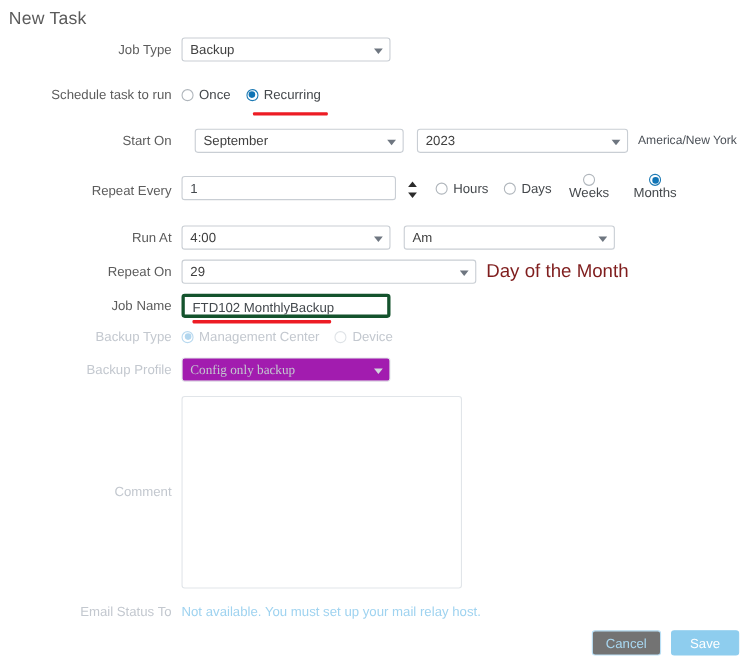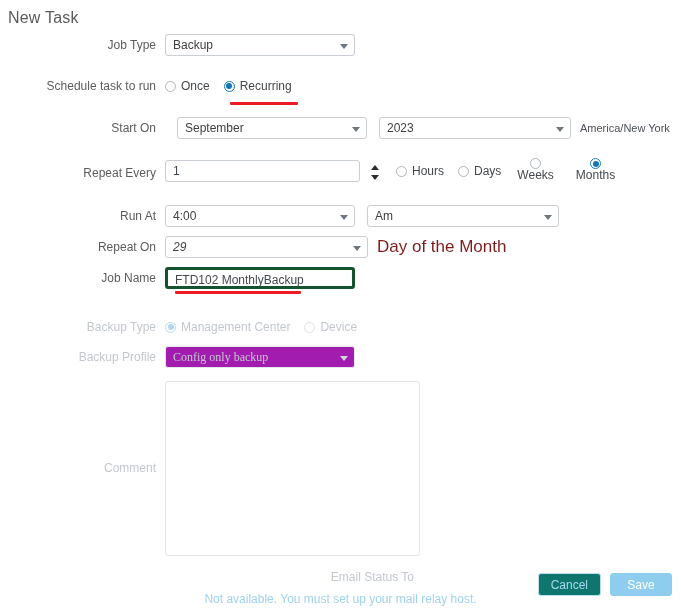--- a/index.html
+++ b/index.html
@@ -86,21 +86,21 @@
   .select.disabled {
     border-color: #e3e7ea;
     color: #c3c8cf;
     background: #a21caf;
     font-family: Liberation Serif, serif;
   }
   .select.disabled .caret { border-top-color: #d2d7dc; }
 
   .sel-w190 { width: 190px; }
   .sel-w192 { width: 192px; }
-  .sel-w255 { width: 203px; font-style: italic; }
+  .sel-w255 { width: 268px; }
 
   
   .text-input {
     height: 22px;
     box-sizing: border-box;
     border: 1px solid #c9ced4;
     border-radius: 3px;
     background: #fff;
     font-size: 12px;
     color: #43484d;
@@ -242,21 +242,21 @@
     border-radius: 3px;
     font-size: 12px;
     display: inline-flex;
     align-items: center;
     justify-content: center;
     padding: 0 12px;
     margin-left: 9px;
     user-select: none;
   }
   .btn-cancel {
-    background: #0f766e;
+    background: #737373;
     border: 1px solid #b9dff5;
     color: #a8d8f2;
   }
   .btn-save {
     background: #8ecdee;
     border: 1px solid #8ecdee;
     color: #ffffff;
   }
 </style>
 </head>
@@ -352,21 +352,21 @@
     <div class="label">Repeat On</div>
     <div class="controls">
       <div class="select sel-w255">
         <span>29</span>
         <span class="caret"></span>
       </div>
       <div class="helper-dark">Day of the Month</div>
     </div>
   </div>
 
-  <div class="row" style="margin-bottom:27px;">
+  <div class="row" style="margin-bottom:6px;">
     <div class="label">Job Name</div>
     <div class="controls">
       <div class="text-input inp-w190 inp-highlight">FTD102 MonthlyBackup</div>
     </div>
   </div>
 
   <div class="row" style="margin-bottom:8px;">
     <div class="label disabled">Backup Type</div>
     <div class="controls radio-group">
       <label class="radio disabled checked">
@@ -390,21 +390,21 @@
     </div>
   </div>
 
   <div class="row" style="margin-bottom:10px;">
     <div class="label disabled" style="line-height:175px;"><span>Comment</span></div>
     <div class="controls">
       <div class="textarea"></div>
     </div>
   </div>
 
-  <div class="row" style="margin-bottom:0;flex-direction:column;">
+  <div class="row" style="margin-bottom:0;">
     <div class="label disabled">Email Status To</div>
     <div class="controls">
       <div class="helper-link">Not available. You must set up your mail relay host.</div>
     </div>
   </div>
 
 </div>
 
 <div class="annot" id="annot-recurring"></div>
 <div class="annot" id="annot-jobname"></div>

